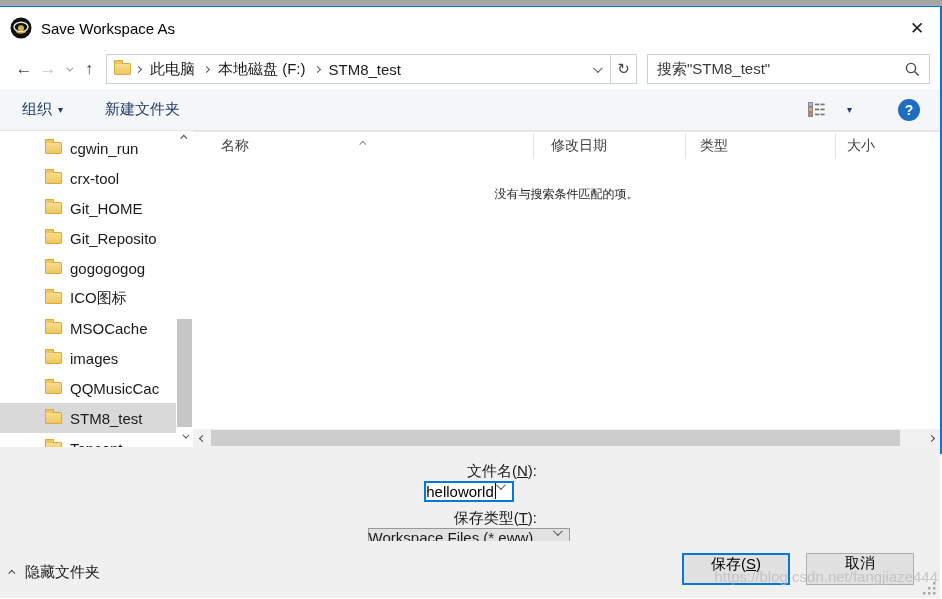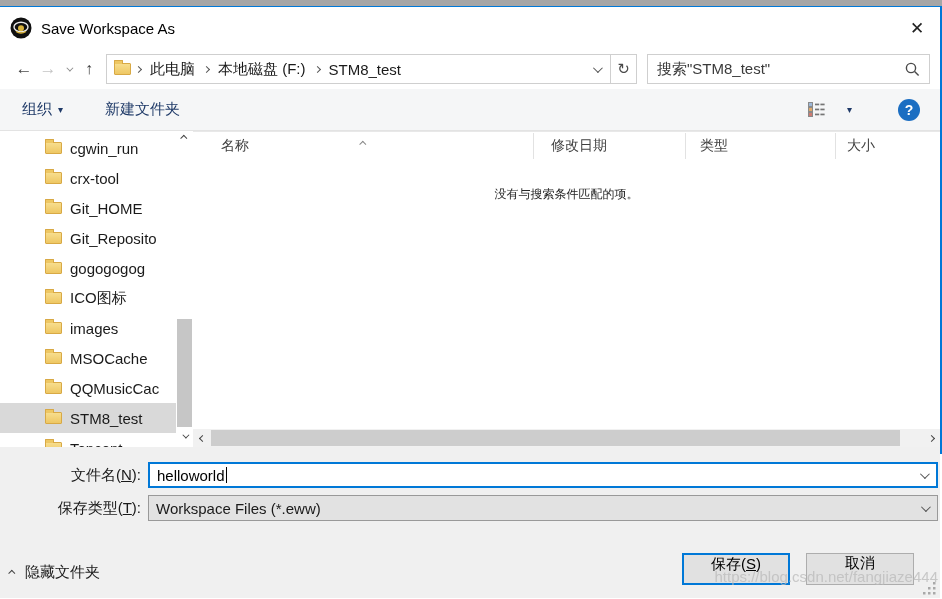--- a/index.html
+++ b/index.html
@@ -84,24 +84,24 @@
   .hcol.c-size { flex:1; padding-left:11px; }
   .empty-msg { text-align:center; margin-top:26px; font-size:12px; color:#262626; }
 
   .hscroll { position:absolute; left:0; right:0; bottom:0; height:18px; background:#f1f1f1; display:flex; align-items:center; }
   .hs-arrow { width:18px; display:flex; justify-content:center; cursor:pointer; }
   .hs-track { flex:1; height:18px; position:relative; }
   .hs-thumb { position:absolute; left:0; top:1px; bottom:1px; width:calc(100% - 22px); background:#cdcdcd; cursor:pointer; }
 
   
   .fields { height:94px; background:#f0f0f0; padding-top:15px; }
-  .frow { display:flex; align-items:center; margin-bottom:7px; }
+  .frow { display:flex; align-items:center; margin-bottom:7px;flex-direction:column; }
   .flabel { width:148px; text-align:right; padding-right:7px; font-size:15px; color:#1a1a1a; flex:none; white-space:nowrap; }
   .flabel u, .btn u { text-decoration:underline; }
-  .fctrl { flex:1; margin-right:2px; height:26px; display:flex; align-items:center; padding-left:7px; }
+  .fctrl { flex:1; margin-right:2px; height:26px; display:flex; align-items:flex-start; }
   .fname { background:#fff; border:2px solid #0078d7; }
   .fname-text { font-size:15px; color:#000; }
   .text-caret { width:1px; height:16px; background:#000; margin-left:1px; }
   .ftype { background:#e2e2e2; border:1px solid #999;gap:20px; }
   .ftype-text { font-size:15px; color:#1a1a1a; }
   .fchev { margin-left:auto; padding-right:9px; display:flex; align-items:center; cursor:pointer; }
 
   
   .bottombar { position:relative; height:57px; background:#f0f0f0; }
   .hide-folders { position:absolute; left:10px; top:22px; display:flex; align-items:center; cursor:pointer; }
@@ -219,25 +219,25 @@
         <div class="side-item">
             <span class="folder-ic"></span>
             <span class="side-label">gogogogog</span>
           </div>
         <div class="side-item">
             <span class="folder-ic"></span>
             <span class="side-label">ICO图标</span>
           </div>
         <div class="side-item">
             <span class="folder-ic"></span>
+            <span class="side-label">MSOCache</span>
+          </div>
+        <div class="side-item">
+            <span class="folder-ic"></span>
             <span class="side-label">images</span>
-          </div>
-        <div class="side-item">
-            <span class="folder-ic"></span>
-            <span class="side-label">MSOCache</span>
           </div>
         <div class="side-item">
             <span class="folder-ic"></span>
             <span class="side-label">QQMusicCac</span>
           </div>
         <div class="side-item selected">
             <span class="folder-ic"></span>
             <span class="side-label">STM8_test</span>
           </div>
         <div class="side-item">

